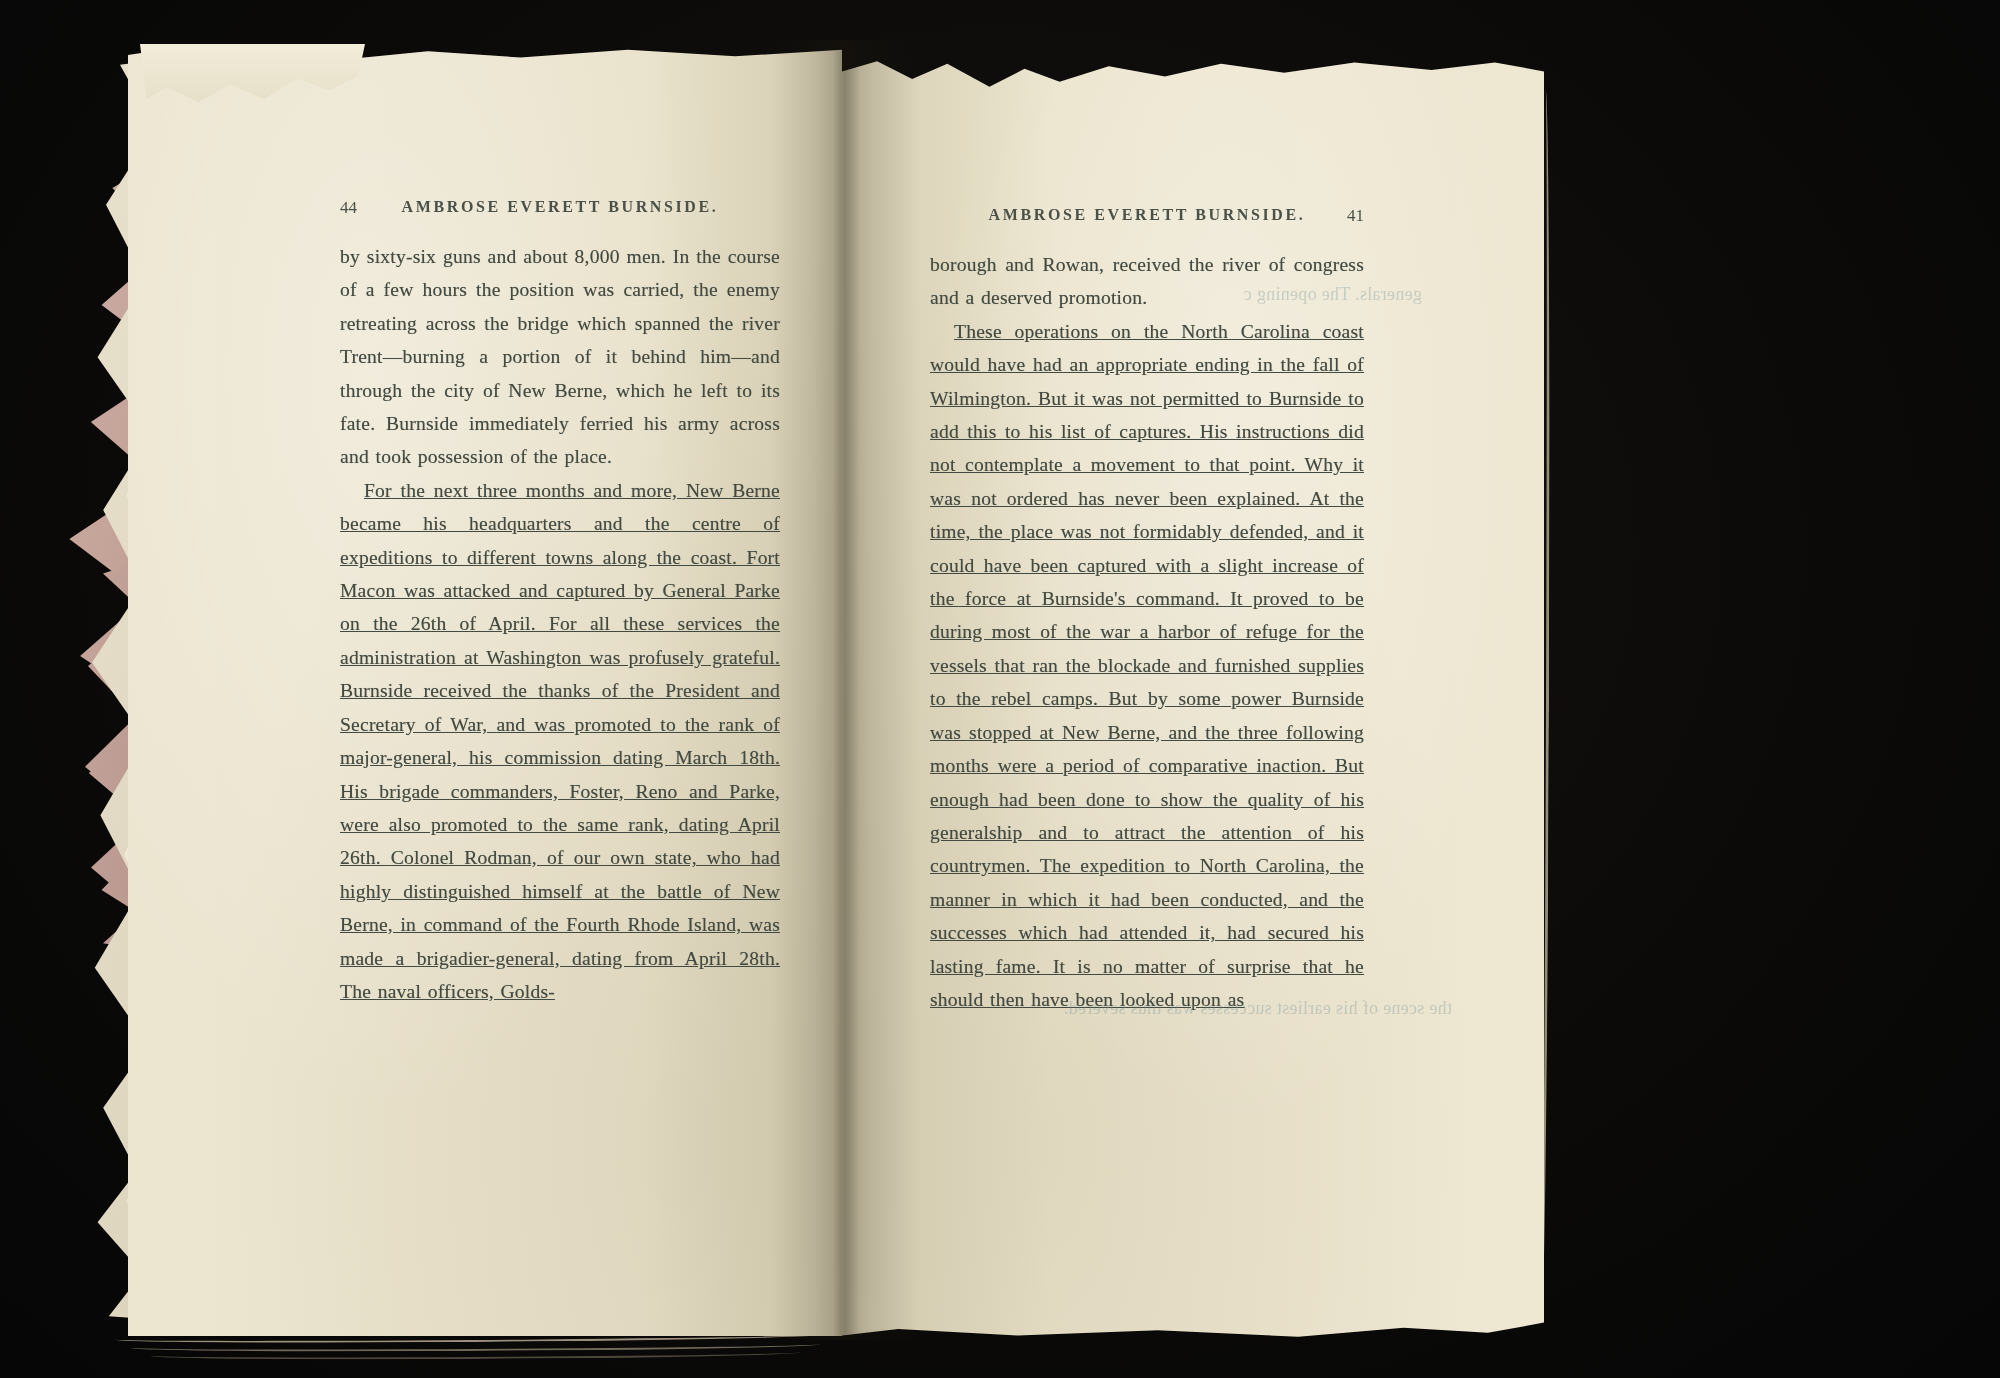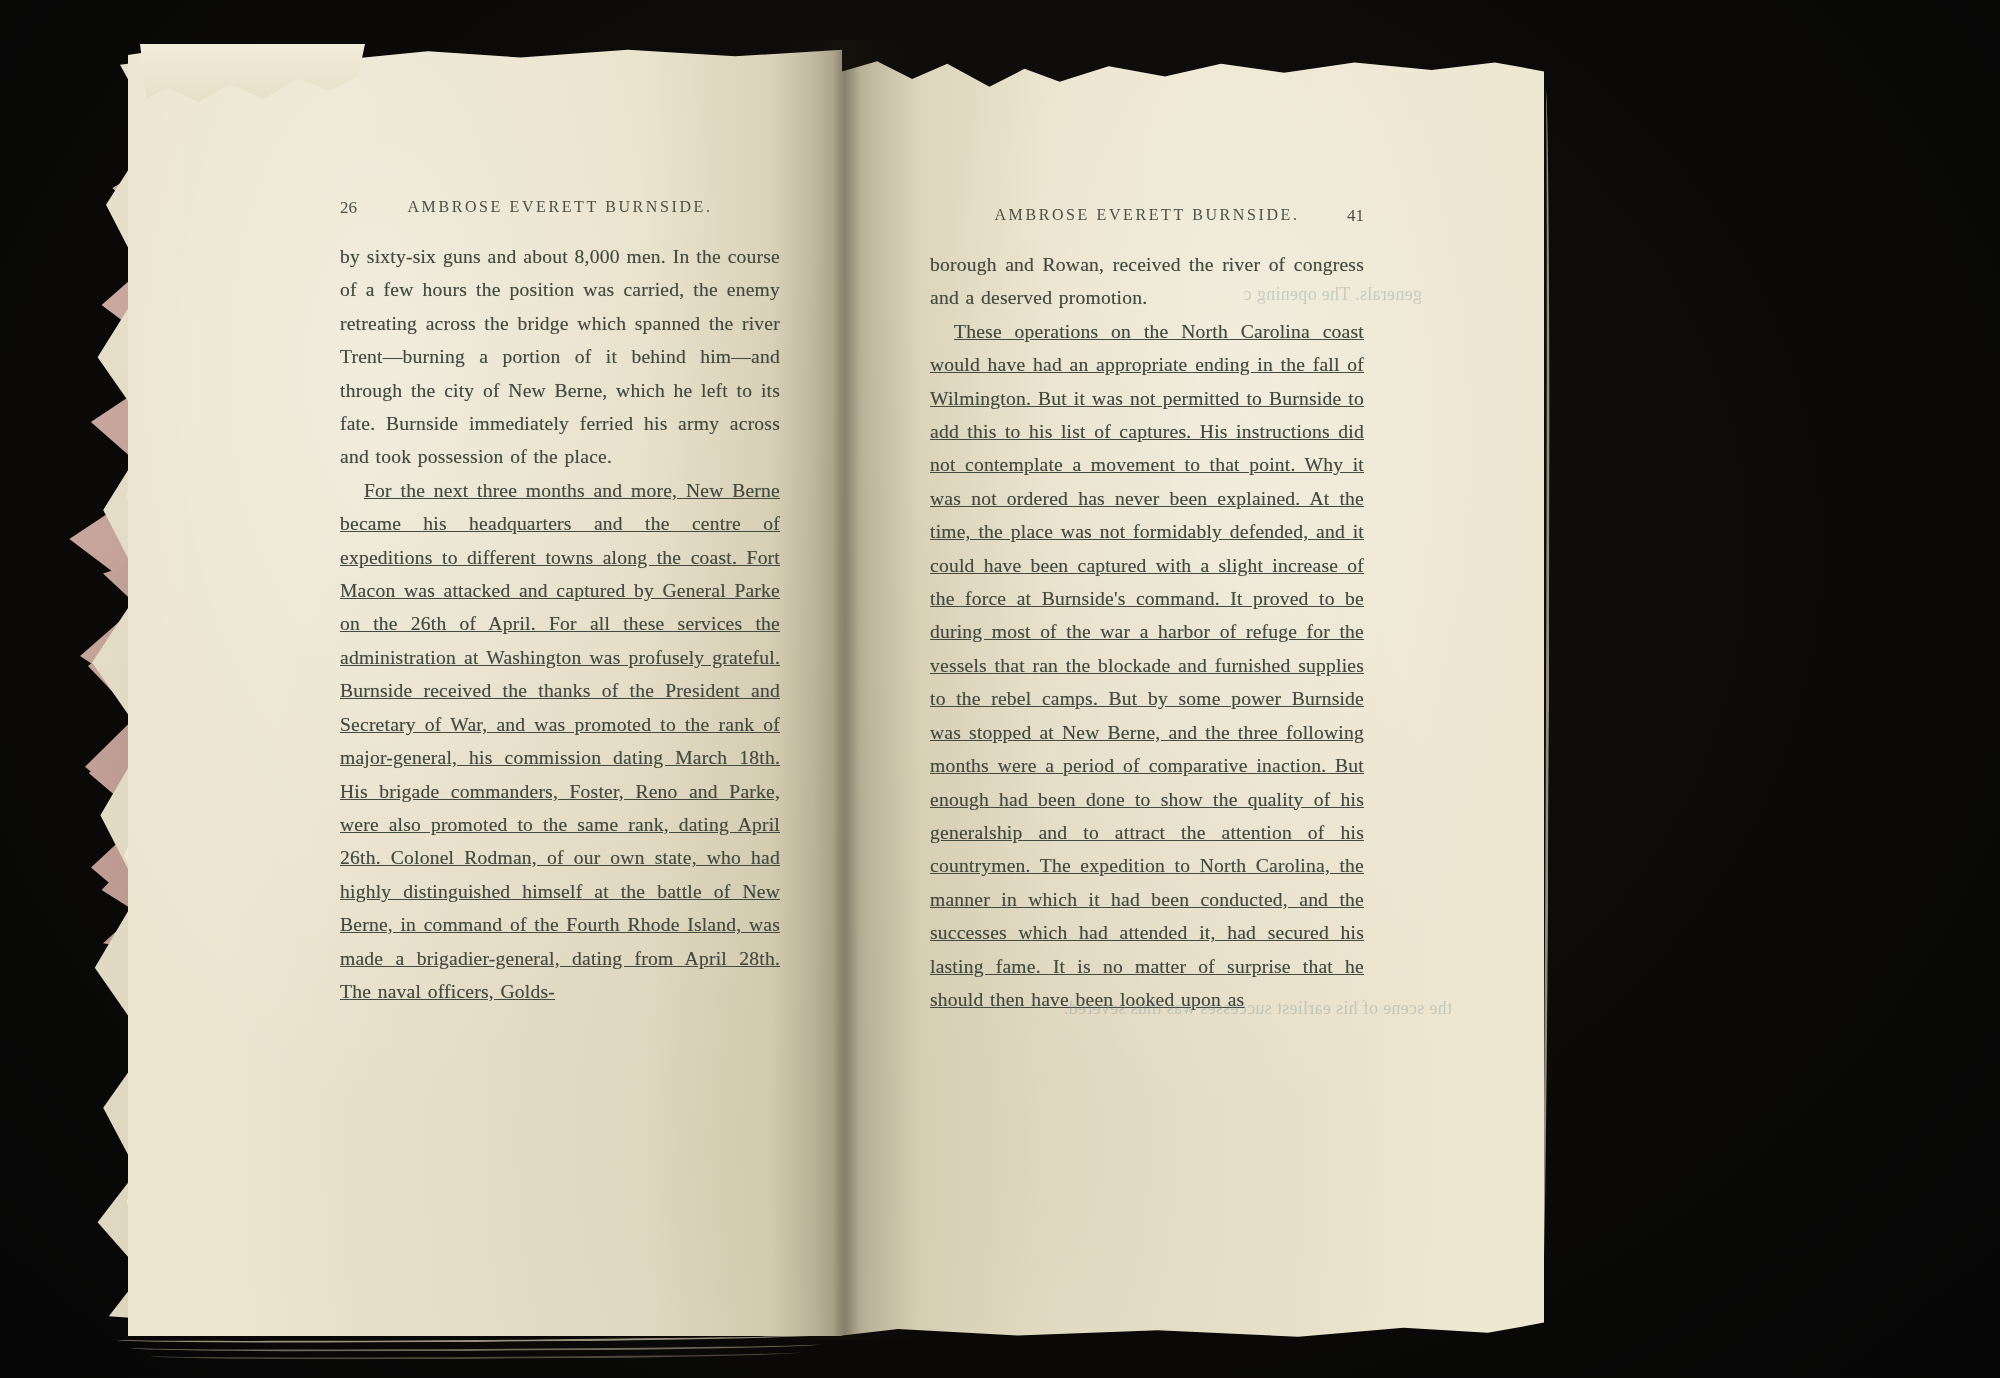--- a/index.html
+++ b/index.html
@@ -76,21 +76,21 @@
   .el2{left:130px;top:1341px;width:690px;height:8px;border-bottom:2px solid rgba(180,170,140,0.6);transform:rotate(-0.3deg);}
   .el3{left:150px;top:1349px;width:650px;height:8px;border-bottom:2px solid rgba(160,150,120,0.45);transform:rotate(-0.3deg);}
   .el4{left:1538px;top:90px;width:8px;height:1230px;border-right:3px solid rgba(205,196,168,0.7);transform:rotate(0.2deg);}
 
   
   .textcol{position:absolute;z-index:5;color:#434a41;}
   .left-text{left:212px;top:152px;width:440px;}
   .right-text{left:88px;top:150px;width:434px;}
   .pg-header{position:relative;height:30px;margin-bottom:12px;color:#4a5148;}
   .running-title{
-    text-align:center;font-size:16px;letter-spacing:2.6px;font-weight:400;
+    text-align:center;font-size:16px;letter-spacing:2.6px;font-weight:700;
   }
   .pagenum{position:absolute;top:0;font-size:17px;}
   .pagenum.pn-left{left:0;}
   .pagenum.pn-right{right:0;}
   p.body{
     margin:0;font-size:19.6px;line-height:33.4px;text-align:justify;
     letter-spacing:0.2px;word-spacing:1.5px;
     text-shadow:0 0 0.7px rgba(62,72,62,0.45);
   }
   p.body.indent{text-indent:24px;text-decoration:underline;}
@@ -115,21 +115,21 @@
   <div class="stack stack2"></div>
 
   <div class="edge-line el1"></div>
   <div class="edge-line el2"></div>
   <div class="edge-line el3"></div>
   <div class="edge-line el4"></div>
 
   <div class="page left-page">
     <div class="textcol left-text">
       <div class="pg-header">
-        <span class="pagenum pn-left">26</span>
+        <span class="pagenum pn-left">44</span>
         <div class="running-title">AMBROSE EVERETT BURNSIDE.</div>
       </div>
       <p class="body">by sixty-six guns and about 8,000 men.  In the course of a few hours the position was carried, the enemy retreating across the bridge which spanned the river Trent—burning a portion of it behind him—and through the city of New Berne, which he left to its fate.  Burnside immediately ferried his army across and took possession of the place.</p>
       <p class="body indent">For the next three months and more, New Berne became his headquarters and the centre of expeditions to different towns along the coast.  Fort Macon was attacked and captured by General Parke on the 26th of April.  For all these services the administration at Washington was profusely grateful.  Burnside received the thanks of the President and Secretary of War, and was promoted to the rank of major-general, his commission dating March 18th.  His brigade commanders, Foster, Reno and Parke, were also promoted to the same rank, dating April 26th.  Colonel Rodman, of our own state, who had highly distinguished himself at the battle of New Berne, in command of the Fourth Rhode Island, was made a brigadier-general, dating from April 28th.  The naval officers, Golds-</p>
     </div>
   </div>
 
   <div class="page right-page">
     <div class="ghost ghost-top">generals.  The opening c</div>
     <div class="textcol right-text">

